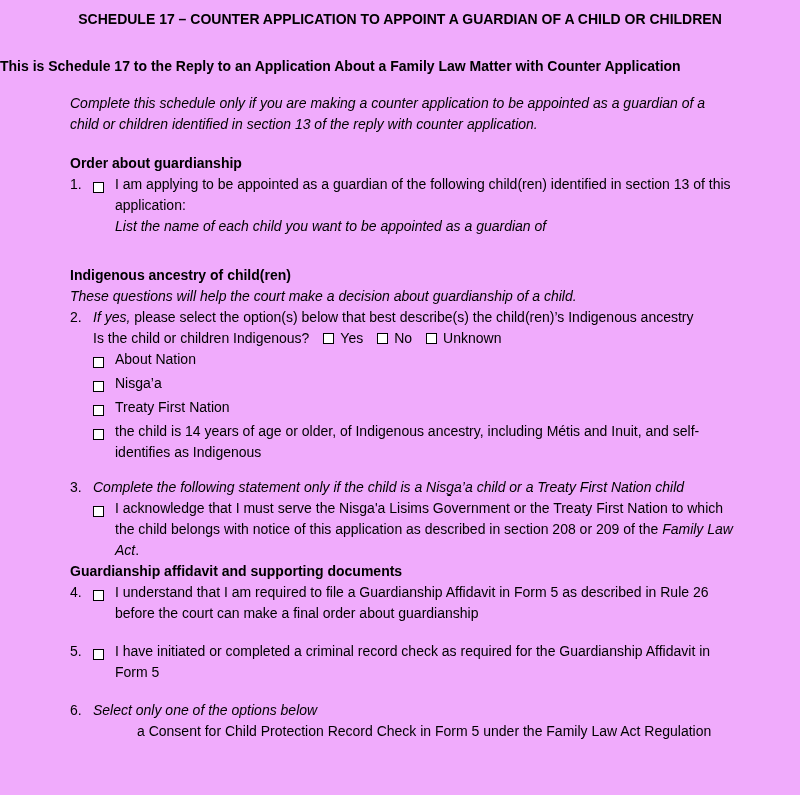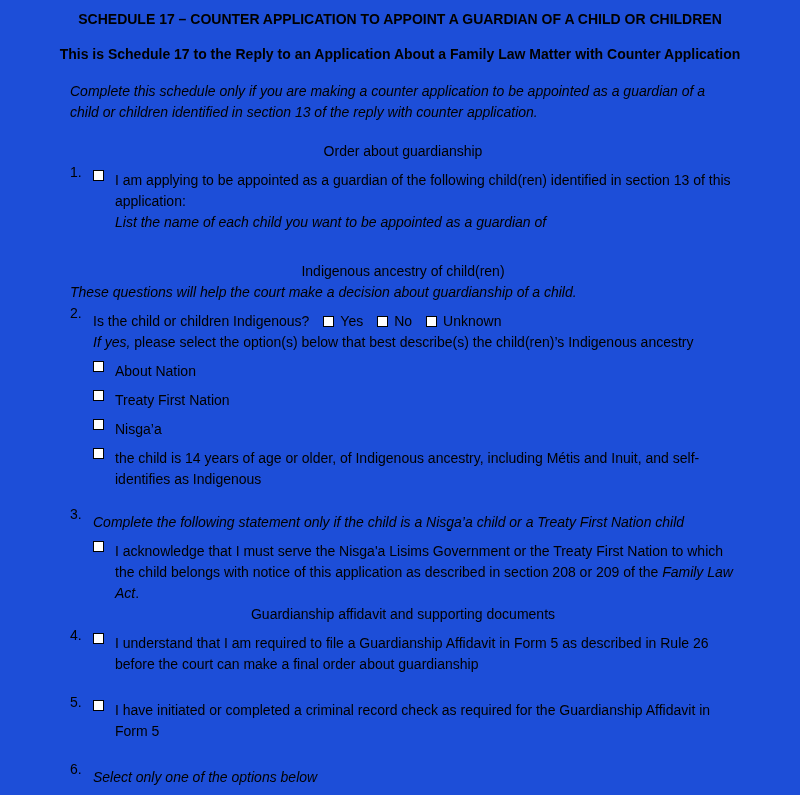--- a/index.html
+++ b/index.html
@@ -1,37 +1,37 @@
 <!DOCTYPE html>
 <html><head>
 <meta charset="utf-8">
 <style>
   * { margin:0; padding:0; box-sizing:border-box; }
   html,body { background:#ffffff; }
   .page {
-    width:800px; height:795px; background:#1d4ed8; overflow:hidden;
+    width:800px; height:795px; background:#f0abfc; overflow:hidden;
     font-family:"Liberation Sans", sans-serif;
     font-size:14px; line-height:21px; color:#000000;
   }
   .title { padding-top:9px; text-align:center; font-weight:bold; }
-  .subtitle { margin-top:14px; text-align:center; font-weight:bold; }
+  .subtitle { margin-top:26px; text-align:left; font-weight:bold; }
   .content { margin-left:70px; margin-right:64px; }
   .italic { font-style:italic; }
   .intro { margin-top:16px; font-style:italic; }
-  .section-heading { font-weight:normal;text-align:center; }
+  .section-heading { font-weight:bold; }
   .h-order { margin-top:18px; }
   .h-indigenous { margin-top:28px; }
   .h-affidavit { }
   .mt-item3 { margin-top:14px; }
   .mt-item5 { margin-top:17px; }
   .mt-item6 { margin-top:17px; }
   .num-item { display:flex; }
   .num { width:23px; flex-shrink:0; }
   .boxcol { width:22px; flex-shrink:0; }
-  .txt { flex:1;margin-top:8px; }
+  .txt { flex:1; }
   .cb {
     display:inline-block; width:11px; height:11px;
     border:1.5px solid #000; background:#fff;
     flex-shrink:0; position:relative; top:1px;
   }
   .cbrow { display:flex; }
   .cbrow .boxcol { padding-top:3px; }
   .indent1 { margin-left:22px; }
   .inline-opt { white-space:nowrap; margin-left:14px; }
   .inline-opt:first-of-type { margin-left:8px; }
@@ -60,36 +60,36 @@
       </span>
     </div>
 
     <div class="section-heading h-indigenous">Indigenous ancestry of child(ren)</div>
     <div class="italic">These questions will help the court make a decision about guardianship of a child.</div>
 
     <div class="num-item">
       <span class="num">2.</span>
       <span class="txt">
         <div>
-          <span>Is the child or children Indigenous?</span><span class="inline-opt"><span class="cb"></span><span>Yes</span></span><span class="inline-opt"><span class="cb"></span><span>No</span></span><span class="inline-opt"><span class="cb"></span><span>Unknown</span></span>
+          <span class="italic">If yes,</span><span> please select the option(s) below that best describe(s) the child(ren)’s Indigenous ancestry</span>
         </div>
         <div>
-          <span class="italic">If yes,</span><span> please select the option(s) below that best describe(s) the child(ren)’s Indigenous ancestry</span>
+          <span>Is the child or children Indigenous?</span><span class="inline-opt"><span class="cb"></span><span>Yes</span></span><span class="inline-opt"><span class="cb"></span><span>No</span></span><span class="inline-opt"><span class="cb"></span><span>Unknown</span></span>
         </div>
         <div class="cbrow">
           <span class="boxcol"><span class="cb"></span></span>
           <span class="txt">About Nation</span>
         </div>
         <div class="cbrow">
           <span class="boxcol"><span class="cb"></span></span>
-          <span class="txt">Treaty First Nation</span>
+          <span class="txt">Nisga’a</span>
         </div>
         <div class="cbrow">
           <span class="boxcol"><span class="cb"></span></span>
-          <span class="txt">Nisga’a</span>
+          <span class="txt">Treaty First Nation</span>
         </div>
         <div class="cbrow">
           <span class="boxcol"><span class="cb"></span></span>
           <span class="txt">the child is 14 years of age or older, of Indigenous ancestry, including Métis and Inuit, and self-identifies as Indigenous</span>
         </div>
       </span>
     </div>
 
     <div class="num-item mt-item3">
       <span class="num">3.</span>

